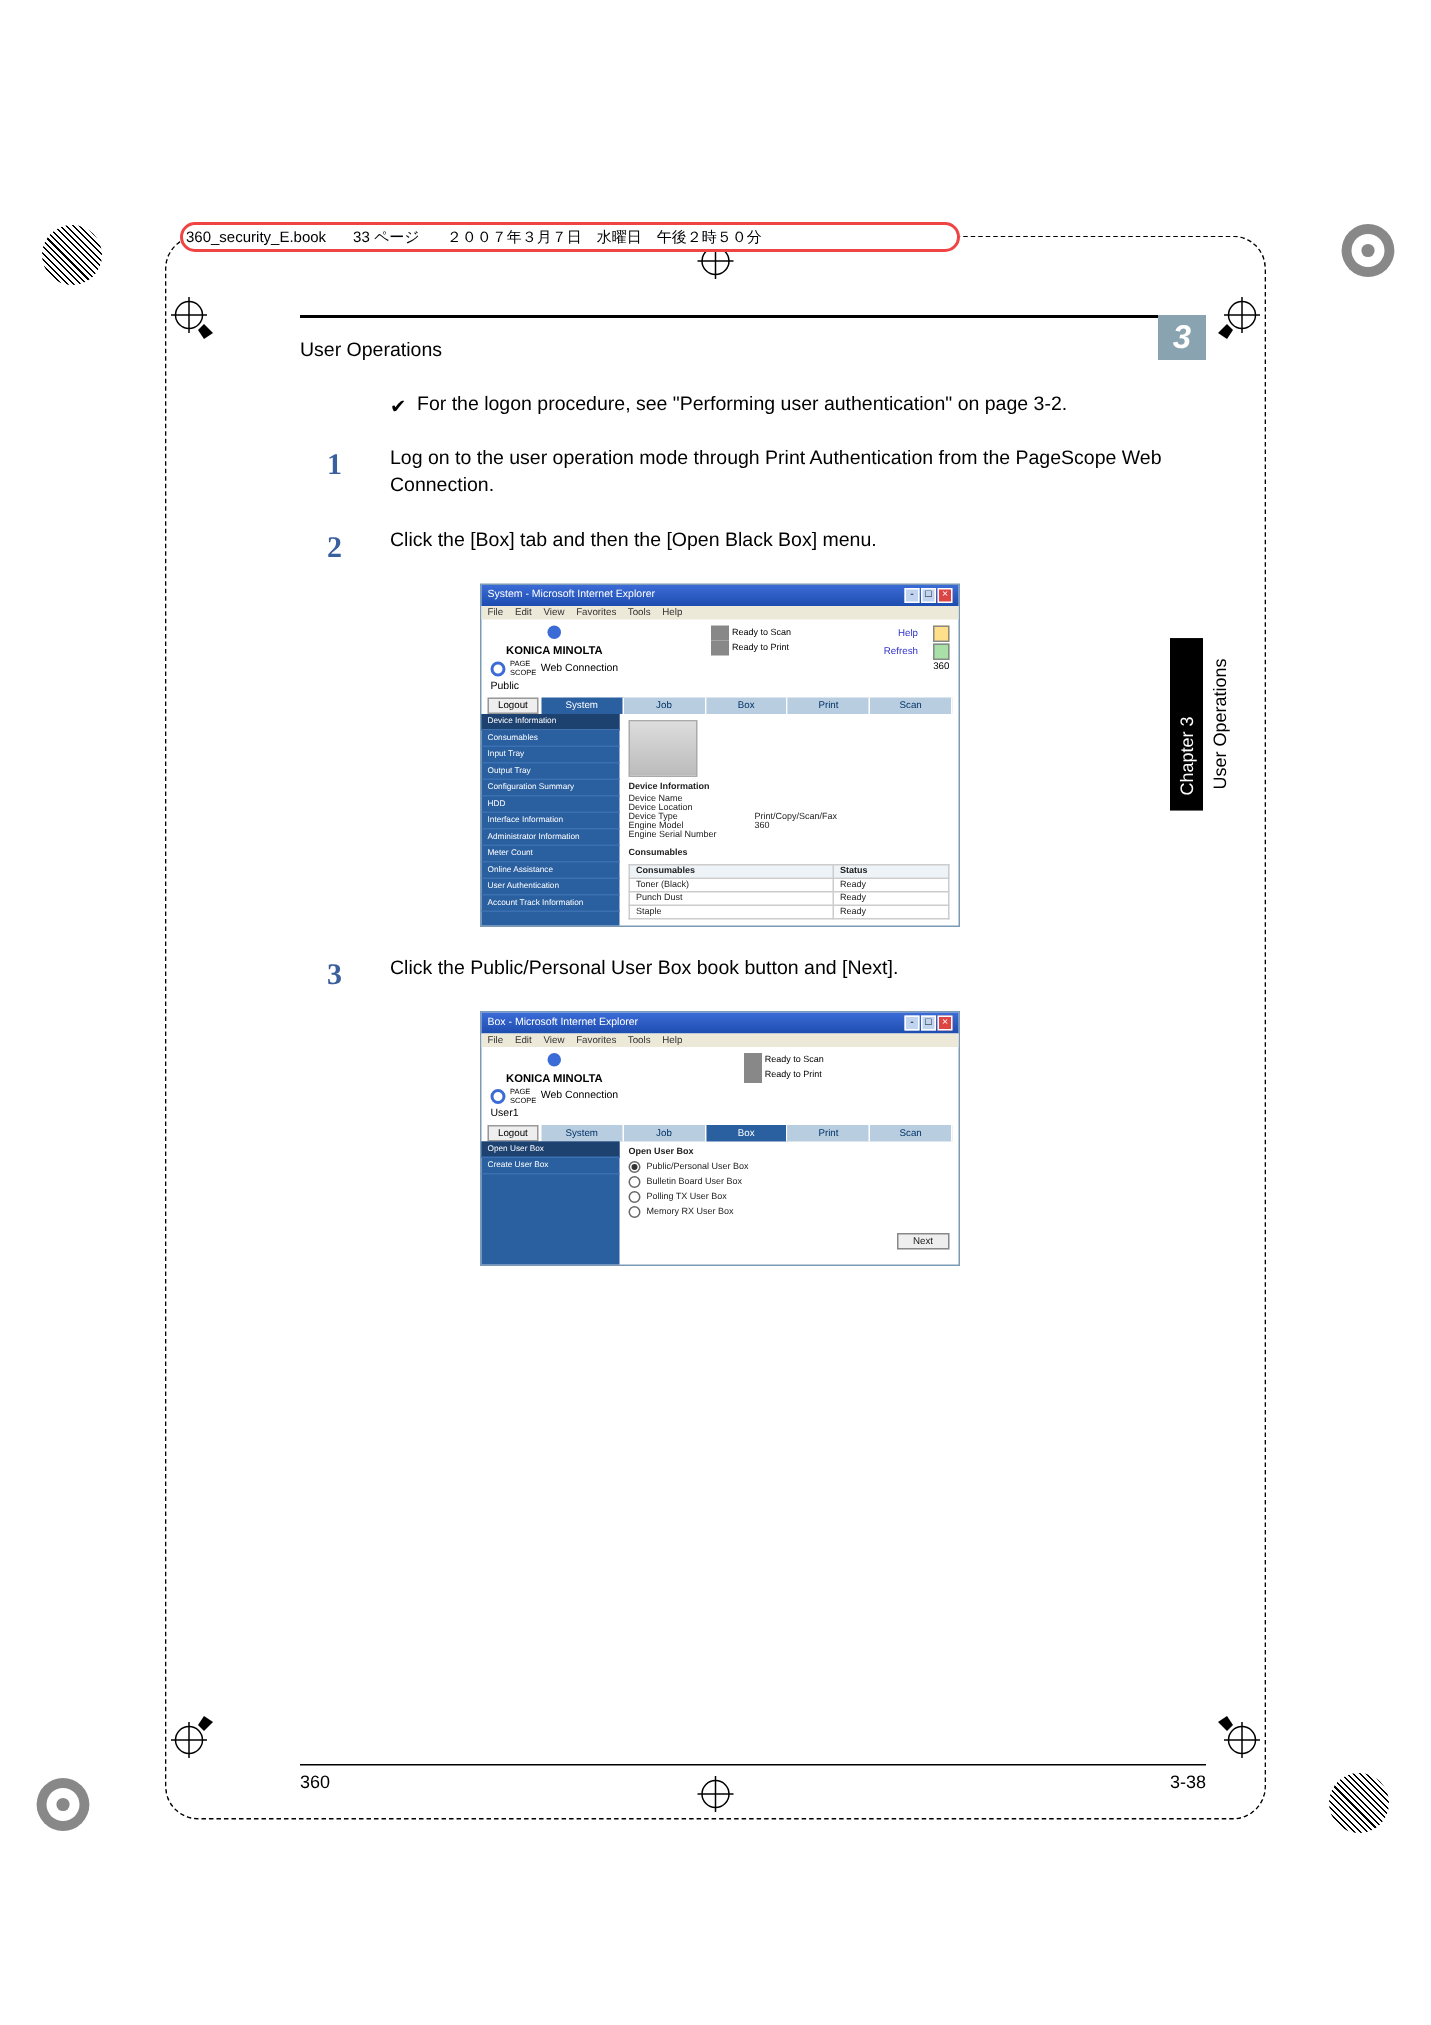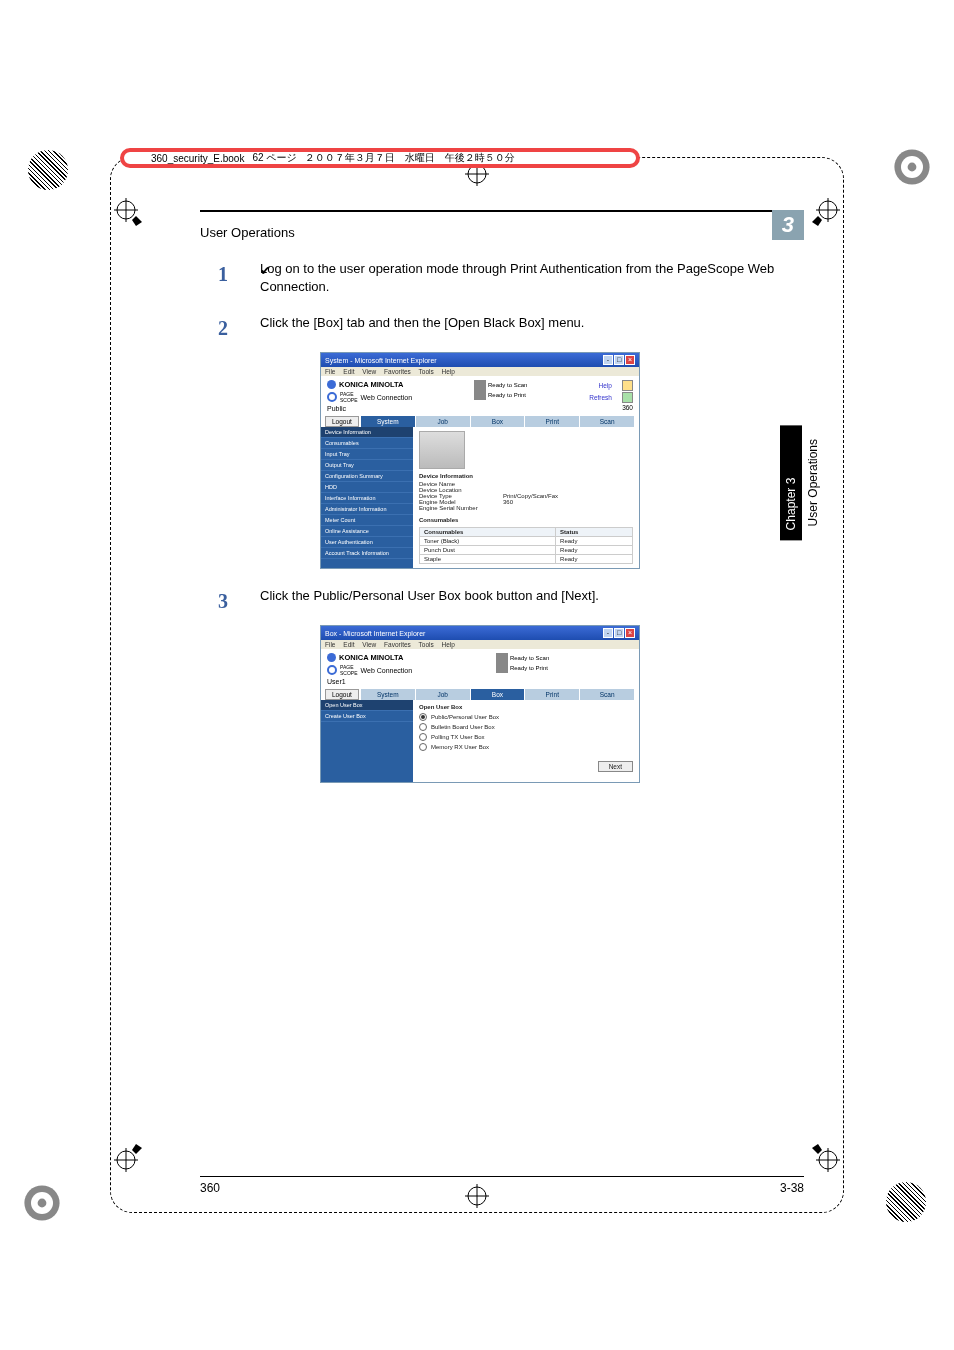--- a/index.html
+++ b/index.html
@@ -34,27 +34,27 @@
     position: absolute;
     top: 157px; left: 110px; right: 110px; bottom: 137px;
     border: 1px dashed #000;
     border-radius: 22px;
   }
   
   .oval-header {
     position: absolute;
     top: 148px; left: 120px;
     width: 520px; height: 20px;
-    border: 4px solid #ef4444;
+    border: 2px solid #ef4444;
     border-radius: 14px;
     background: #fff;
     font-size: 10px;
     display: flex; align-items: center;
-    padding-left: 27px;
-    gap: 8px;
+    padding-left: 2px;
+    gap: 18px;
     font-family: "Arial", sans-serif;
   }
   
   .content {
     position: absolute;
     top: 210px; left: 200px; right: 150px;
     font-size: 13px;
   }
   .chapter-head {
     display: flex; align-items: flex-end; justify-content: space-between;
@@ -87,21 +87,21 @@
     font-family: Tahoma, sans-serif;
   }
   .ss-titlebar { background: linear-gradient(#3b6bd6,#1e4db0); color:#fff; padding:2px 4px; display:flex; justify-content:space-between; align-items:center;}
   .ss-titlebar .wbtn { display:flex; gap:1px;}
   .ss-titlebar .wbtn span{ width:10px; height:10px; background:#c0d4f0; border:1px solid #fff; font-size:7px; text-align:center; line-height:8px; color:#000;}
   .ss-titlebar .wbtn span.x{ background:#d44; color:#fff;}
   .ss-menubar { background:#ece9d8; padding:1px 4px; color:#333; font-size:6.5px;}
   .ss-menubar span{ margin-right:6px;}
   .ss-header { display:flex; justify-content:space-between; padding:4px 6px 2px 6px; }
   .ss-header .brand { font-size:7px;}
-  .ss-header .brand .km { font-weight:bold; font-size:7.5px; display:flex; align-items:center; gap:3px;}
+  .ss-header .brand .km { font-weight:bold; font-size:7.5px; display:flex; align-items:center; gap:3px;flex-direction:column;}
   .ss-header .brand .wc { font-size:7px; margin-top:2px; display:flex; align-items:center; gap:3px;}
   .ss-header .status { font-size:6px; }
   .ss-header .status .line{ display:flex; align-items:center; gap:2px;}
   .ss-header .right { text-align:right; font-size:6.5px; color:#33c;}
   .ss-header .right div{margin-bottom:1px;}
   .ss-header .right .ibtn{width:11px;height:11px;border:1px solid #888;background:#ffe08a;}
   .ss-header .right .ibtn.g{background:#a8e0a8;}
   .ss-tabrow { display:flex; padding:2px 4px 0 4px; gap:0; font-size:6.5px; }
   .ss-tabrow .logout{ background:#eee; border:1px solid #999; padding:1px 6px; margin-right:2px;}
   .ss-tabrow .tab{ flex:1; text-align:center; padding:2px 0; background:#b8cde0; color:#003366; border-right:1px solid #fff;}
@@ -182,33 +182,34 @@
 <div class="reg" style="top:160px;left:50%;transform:translateX(-50%);"><svg viewBox="0 0 28 28">
       <circle cx="14" cy="14" r="9" fill="none" stroke="#000" stroke-width="1"></circle>
       <line x1="14" y1="2" x2="14" y2="26" stroke="#000"></line>
       <line x1="2" y1="14" x2="26" y2="14" stroke="#000"></line>
     </svg></div>
 
 <div class="page-frame"></div>
 
 <div class="oval-header">
   <span>360_security_E.book</span>
-  <span>62 ページ</span>
+  <span>33 ページ</span>
   <span>２００７年３月７日　水曜日　午後２時５０分</span>
 </div>
 
 <div class="content">
   <div class="chapter-head">
     <div class="title">User Operations</div>
     <div class="chapter-box">3</div>
   </div>
 
 
   <div class="note">
     <span class="check">✔</span>
+    <span>For the logon procedure, see "Performing user authentication" on page 3-2.</span>
   </div>
 
   <div class="step">
     <div class="step-num">1</div>
     <div class="step-text">Log on to the user operation mode through Print Authentication from the PageScope Web Connection.</div>
   </div>
 
   <div class="step">
     <div class="step-num">2</div>
     <div class="step-text">Click the [Box] tab and then the [Open Black Box] menu.</div>

